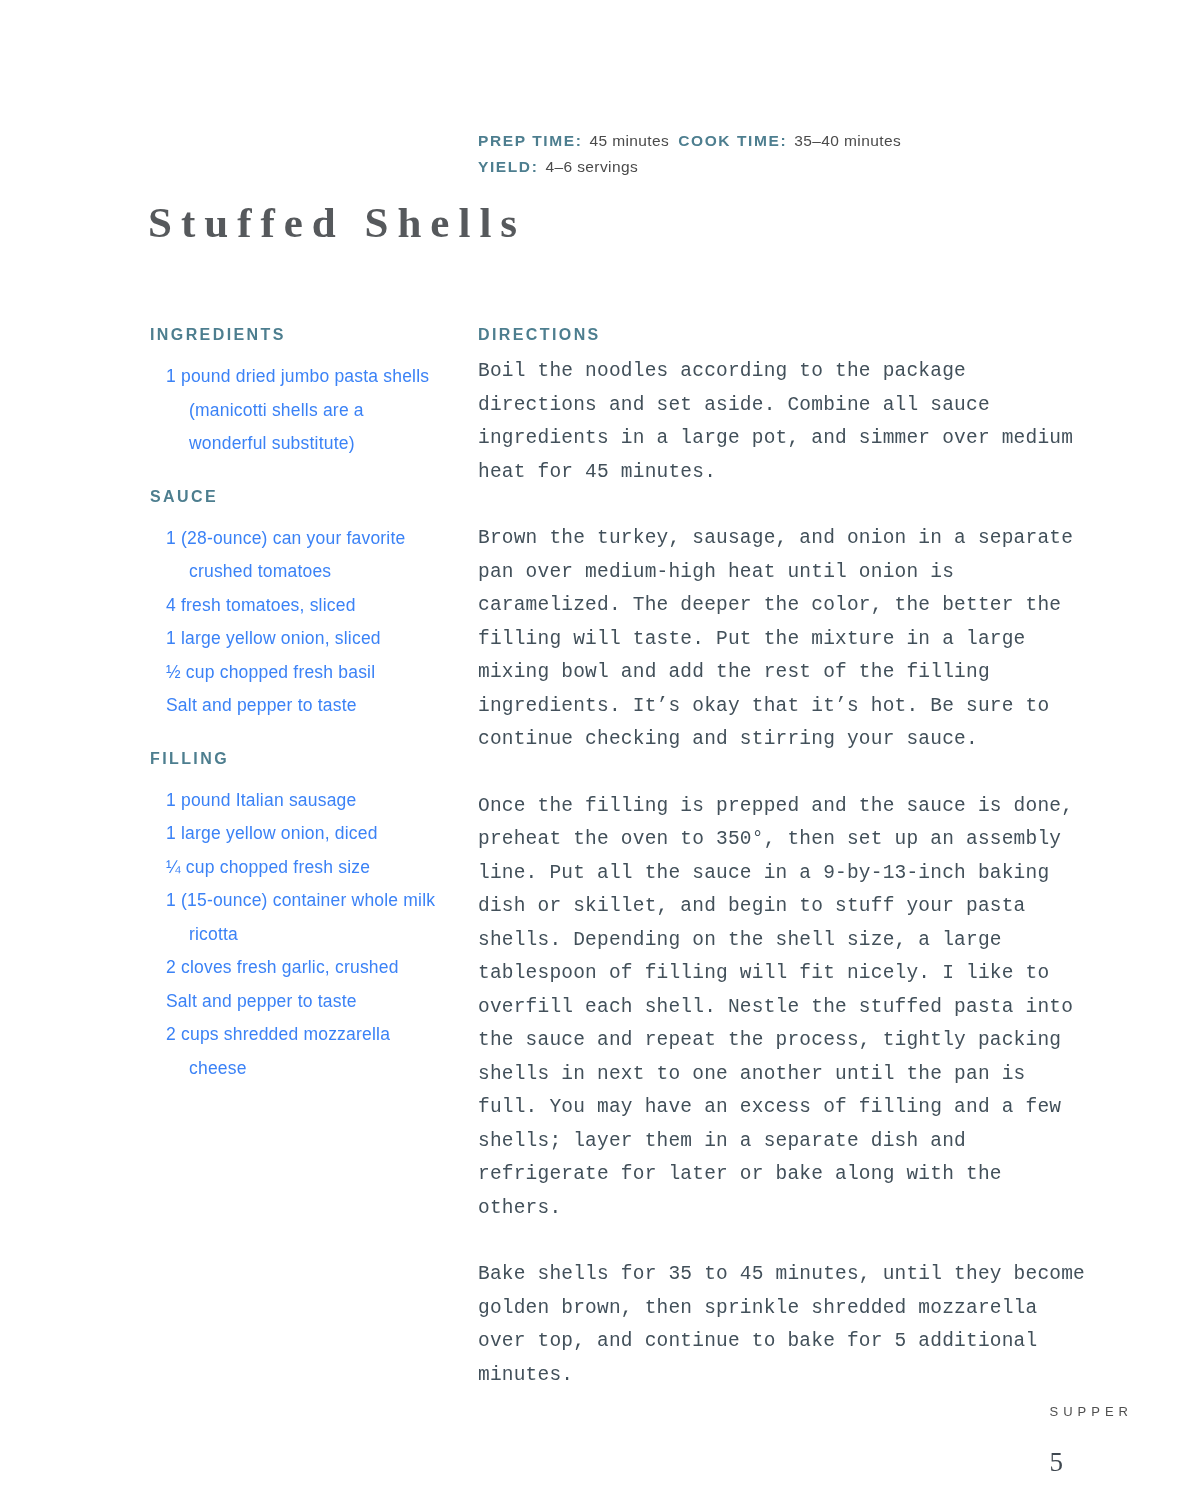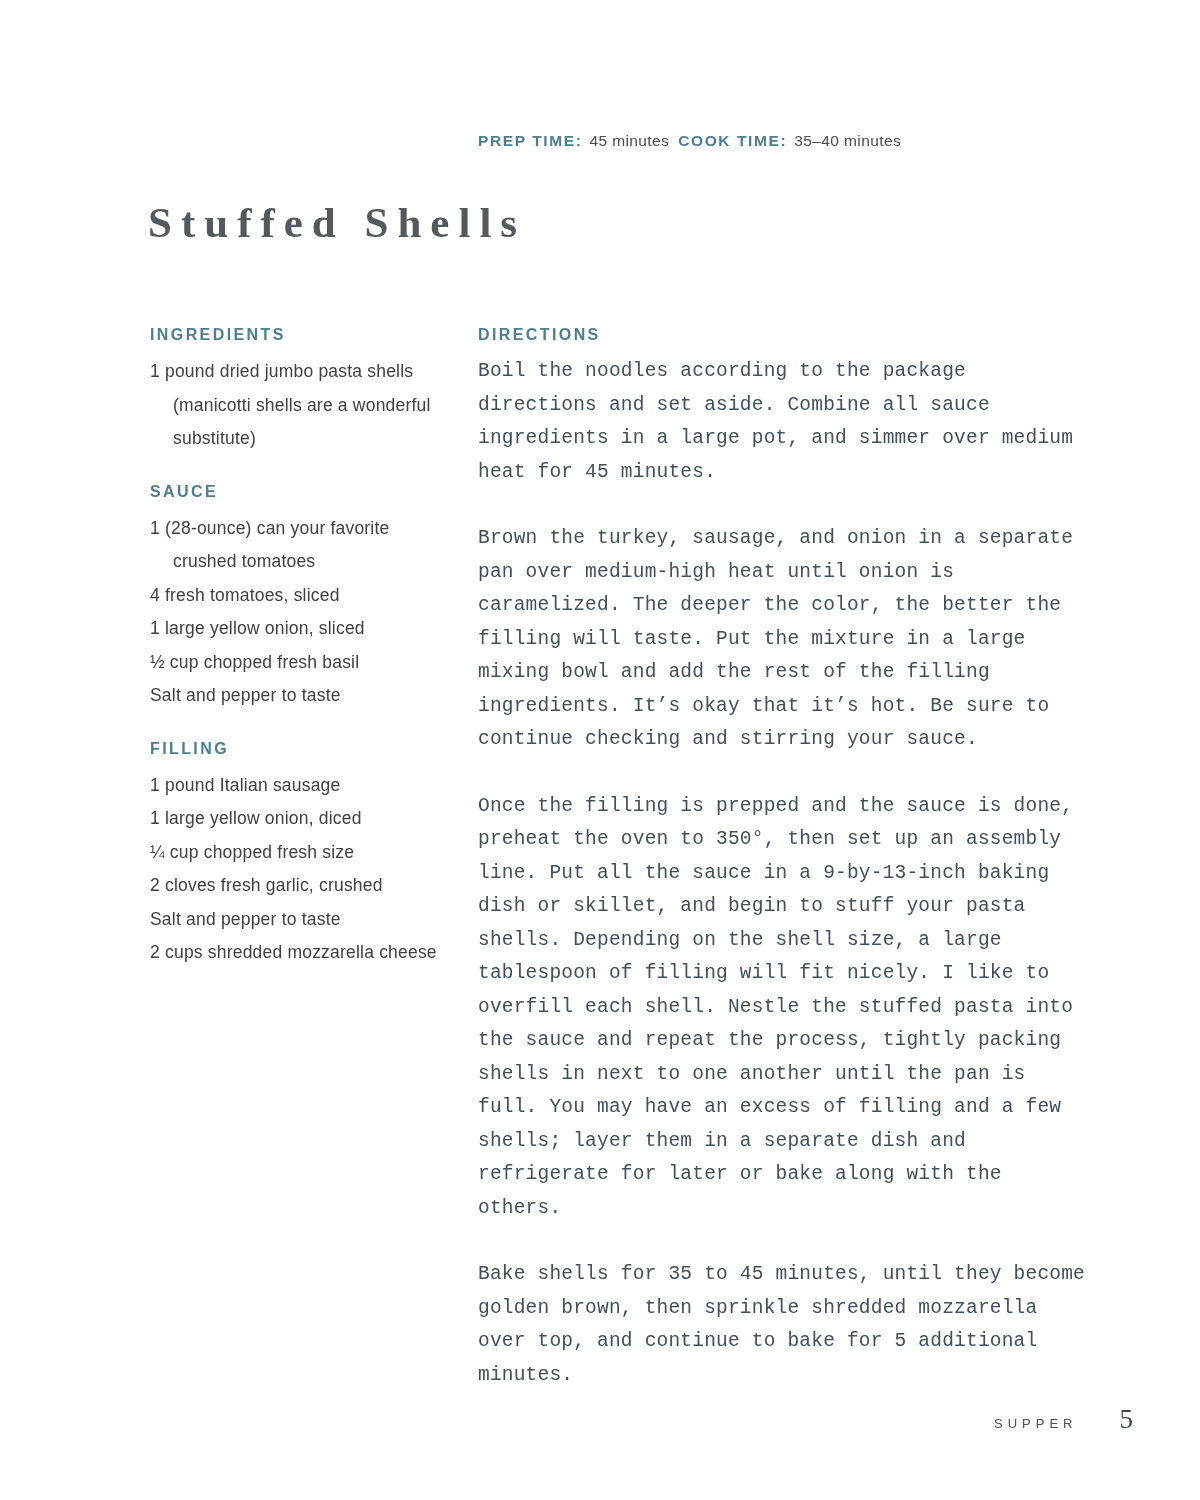--- a/index.html
+++ b/index.html
@@ -61,25 +61,25 @@
     margin: 0 0 11px 0;
     font-size: 16px;
     font-weight: bold;
     letter-spacing: 2.4px;
     color: #4d7e8f;
   }
 
   .ing-group { margin-bottom: 27px; }
   .ing-list {
     list-style: none;
-    margin: 0;
+    margin: 16px;
     padding: 0;
     font-size: 17.5px;
     line-height: 33.5px;
-    color: #404040;
+    color: #3b82f6;
     letter-spacing: 0.2px;
   }
   .ing-list li {
     padding-left: 23px;
     text-indent: -23px;
   }
 
   .directions-body p {
     margin: 0 0 33px 0;
     font-family: Liberation Mono, monospace;
@@ -89,21 +89,22 @@
     letter-spacing: 0.2px;
   }
 
   
   .footer {
     position: absolute;
     top: 1404px;
     right: 63px;
     display: flex;
     align-items: baseline;
-    gap: 42px;
+    gap: 28px;
+    flex-direction: column;
   }
   .footer .section-name {
     font-size: 13px;
     letter-spacing: 5px;
     color: #4f4f4f;
   }
   .footer .page-num {
     font-family: "Liberation Serif", serif;
     font-size: 27px;
     font-weight: 400;
@@ -111,20 +112,23 @@
   }
 </style>
 </head>
 <body>
 
 <div class="page">
 
   <div class="meta">
     <div>
       <span class="label">PREP TIME:</span><span class="value">45 minutes</span><span class="label">COOK TIME:</span><span class="value">35–40 minutes</span>
+    </div>
+    <div>
+      <span class="label">YIELD:</span><span class="value">4–6 servings</span>
     </div>
   </div>
 
   <h1 class="title">Stuffed Shells</h1>
 
   <div class="col-left">
 
     <div class="ing-group">
       <h2 class="sec-heading">INGREDIENTS</h2>
       <ul class="ing-list">
@@ -142,20 +146,21 @@
           <li>Salt and pepper to taste</li>
         </ul>
     </div>
 
     <div class="ing-group">
       <h2 class="sec-heading">FILLING</h2>
       <ul class="ing-list">
           <li>1 pound Italian sausage</li>
           <li>1 large yellow onion, diced</li>
           <li>¼ cup chopped fresh size</li>
+          <li>1 (15-ounce) container whole milk ricotta</li>
           <li>2 cloves fresh garlic, crushed</li>
           <li>Salt and pepper to taste</li>
           <li>2 cups shredded mozzarella cheese</li>
         </ul>
     </div>
 
   </div>
 
   <div class="col-right">
     <h2 class="sec-heading">DIRECTIONS</h2>

